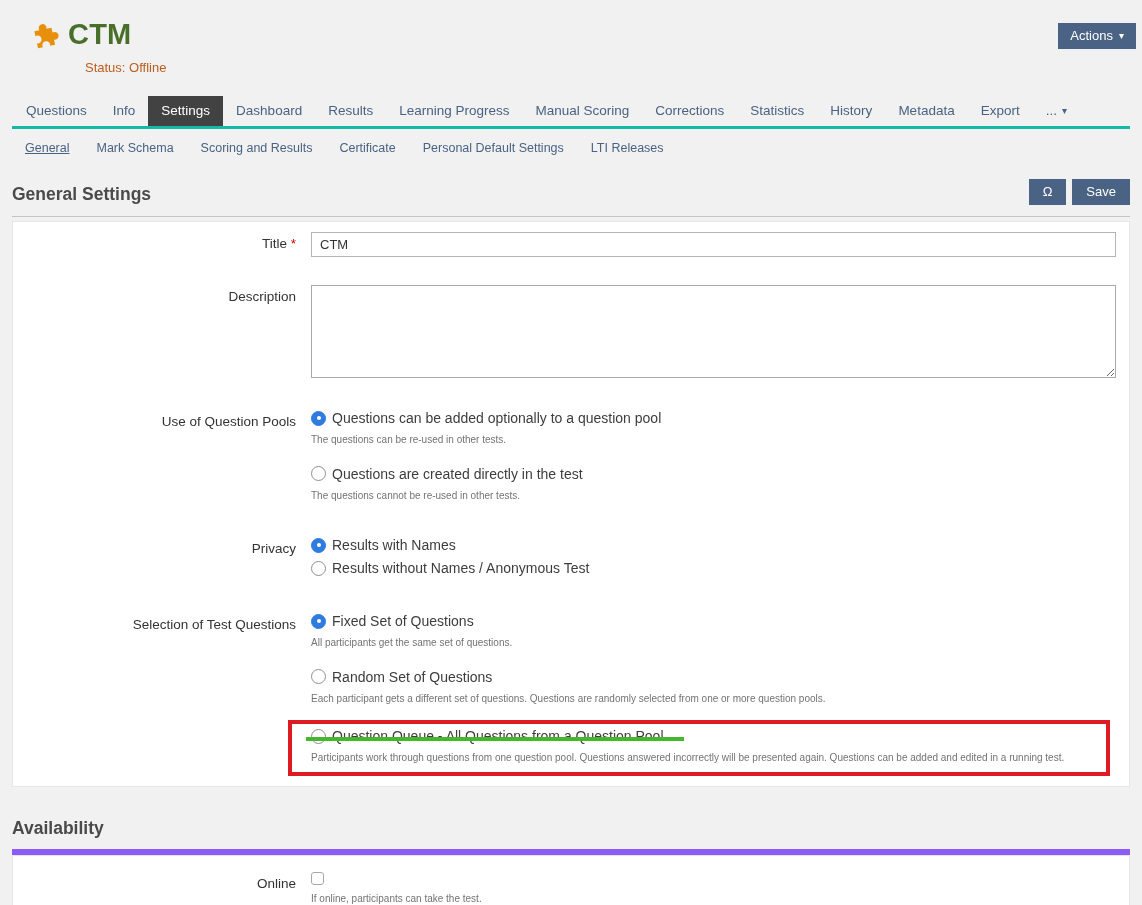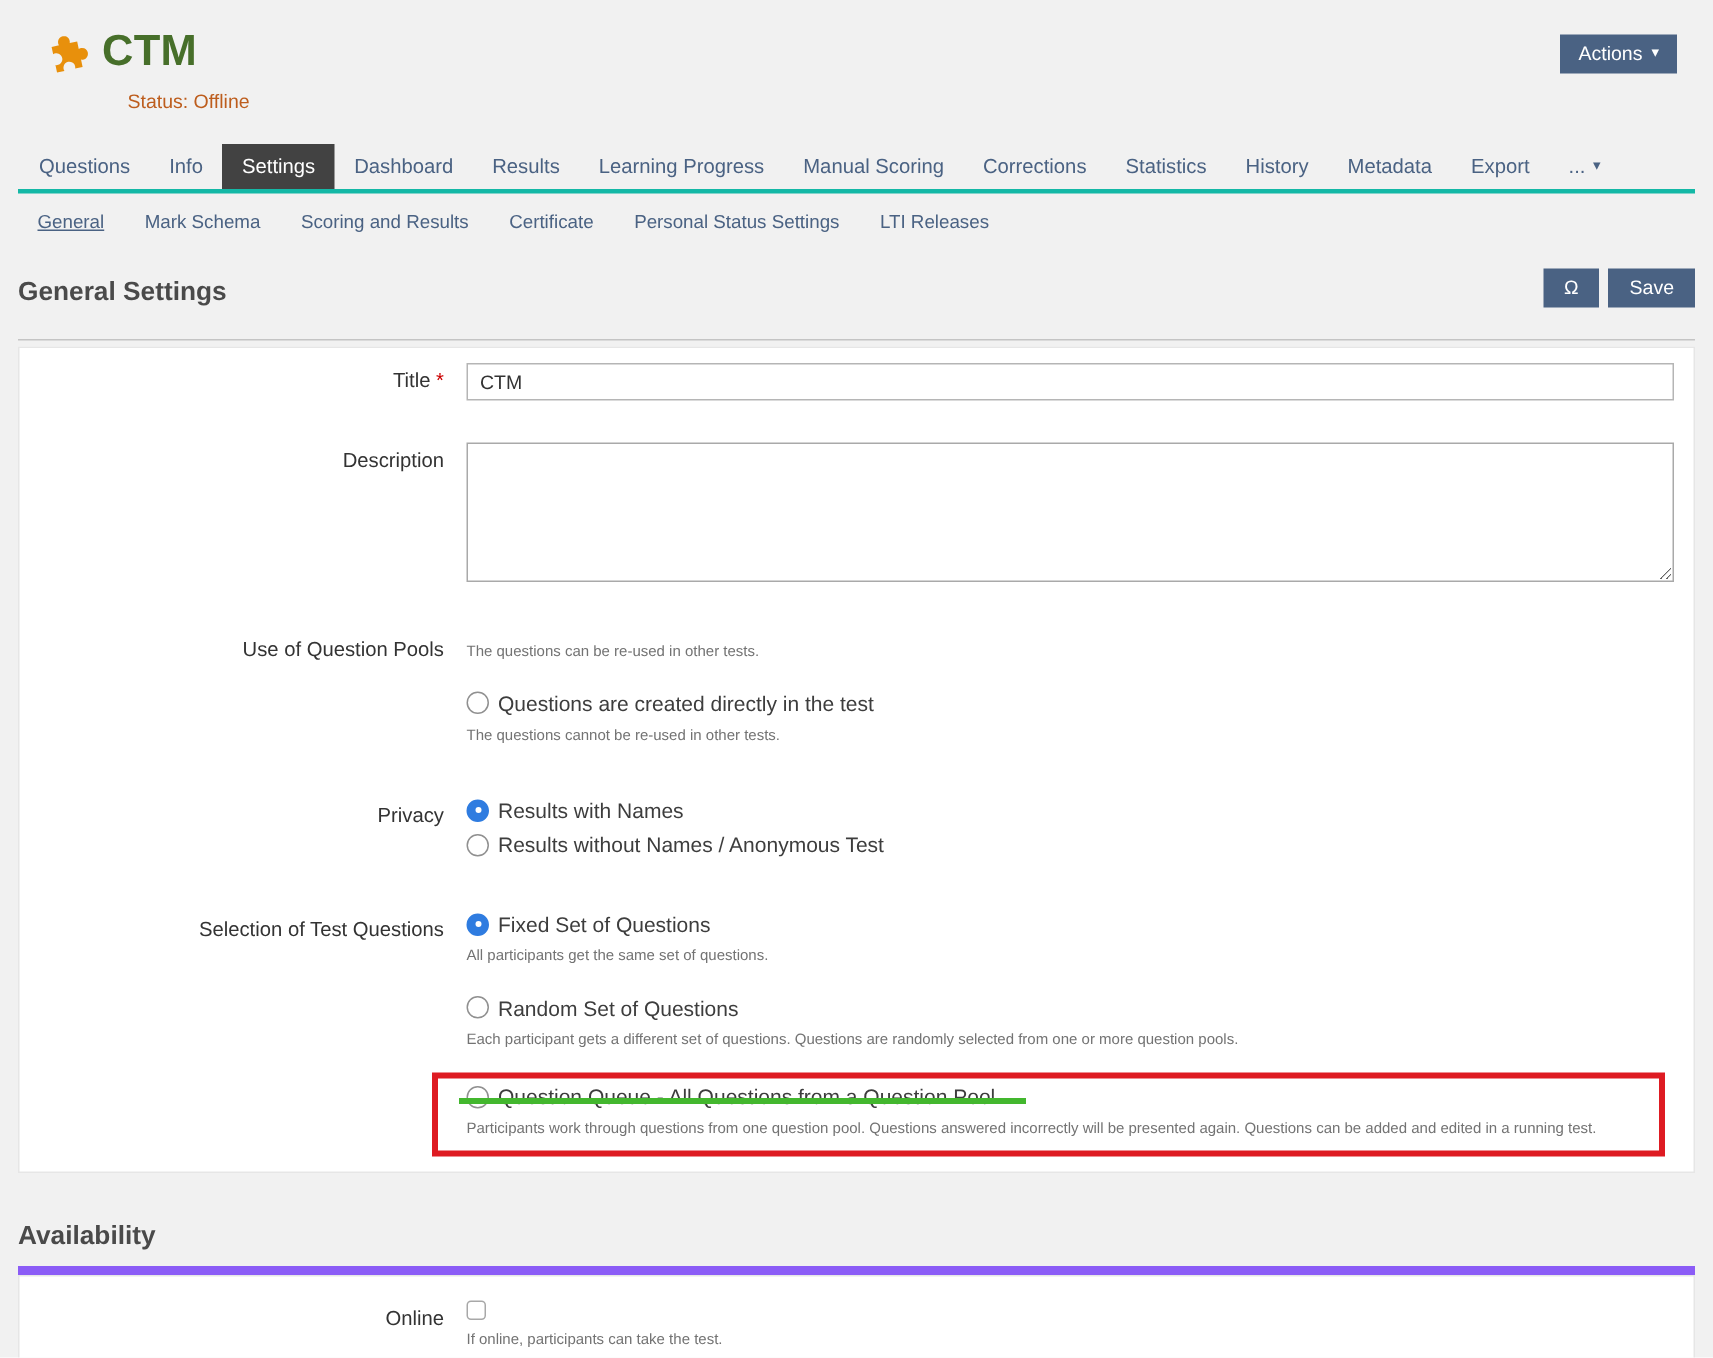--- a/index.html
+++ b/index.html
@@ -16,21 +16,21 @@
   .hdr-icon { position:absolute; left:24px; top:22px; width:36px; height:36px; }
   .hdr-title {
     position:absolute; left:68px; top:18px;
     font-size:29px; font-weight:600; color:#476f2a; letter-spacing:0.2px;
   }
   .hdr-status {
     position:absolute; left:85px; top:60px;
     font-size:13px; color:#bd5d1d;
   }
   .actions-btn {
-    position:absolute; right:24px; top:23px;
+    position:absolute; right:6px; top:23px;
     background:#4a6283; color:#fff; border:none;
     font-size:13px; padding:5px 12px 6px; cursor:pointer;
     font-family:"Liberation Sans", sans-serif;
     display:flex; align-items:center; gap:6px;
   }
   .caret { font-size:10px; line-height:1; }
   
   .tabbar {
     margin:0 12px; border-bottom:3px solid #14b8a6;
     display:flex; align-items:center; padding-left:1px;
@@ -40,21 +40,21 @@
     padding:7px 13px 8px; white-space:nowrap; cursor:pointer;
     display:flex; align-items:center; gap:5px;
   }
   .tab.active { background:#424242; color:#ffffff; }
   
   .subtabbar { margin:12px 12px 0 25px; display:flex; gap:27px; }
   .subtab { color:#4a6283; font-size:12.5px; text-decoration:none; cursor:pointer; white-space:nowrap; }
   .subtab.active { text-decoration:underline; }
   
   .sect-head {
-    margin:24px 12px 0; padding-bottom:21px;
+    margin:24px 12px 0; padding-bottom:11px;
     border-bottom:1px solid #c4c4c4;
     display:flex; justify-content:space-between; align-items:flex-end;
   }
   .sect-title { font-size:17.5px; font-weight:600; color:#4a4a4a; }
   .head-btns { display:flex; gap:6px; }
   .blue-btn {
     background:#4a6283; color:#fff; border:none; cursor:pointer;
     font-size:13px; padding:5px 14px 6px;
     font-family:"Liberation Sans", sans-serif;
   }
@@ -153,21 +153,21 @@
     <span>...</span>
     <span class="caret">▾</span>
   </a>
 </div>
 
 <div class="subtabbar">
   <a class="subtab active">General</a>
   <a class="subtab">Mark Schema</a>
   <a class="subtab">Scoring and Results</a>
   <a class="subtab">Certificate</a>
-  <a class="subtab">Personal Status Settings</a>
+  <a class="subtab">Personal Default Settings</a>
   <a class="subtab">LTI Releases</a>
 </div>
 
 <div class="sect-head">
   <div class="sect-title">General Settings</div>
   <div class="head-btns">
     <button class="blue-btn">Ω</button>
     <button class="blue-btn">Save</button>
   </div>
 </div>
@@ -188,20 +188,24 @@
     <div class="flabel">Description</div>
     <div class="fcontent">
       <textarea class="txt-area" style=""></textarea>
     </div>
   </div>
 
   <div class="frow" style="margin-top:24px">
     <div class="flabel">Use of Question Pools</div>
     <div class="fcontent">
       <div class="opt">
+        <div class="opt-line">
+          <span class="radio sel"></span>
+          <span class="opt-label">Questions can be added optionally to a question pool</span>
+        </div>
         <div class="opt-help">The questions can be re-used in other tests.</div>
       </div>
       <div class="opt">
         <div class="opt-line">
           <span class="radio"></span>
           <span class="opt-label">Questions are created directly in the test</span>
         </div>
         <div class="opt-help">The questions cannot be re-used in other tests.</div>
       </div>
     </div>

